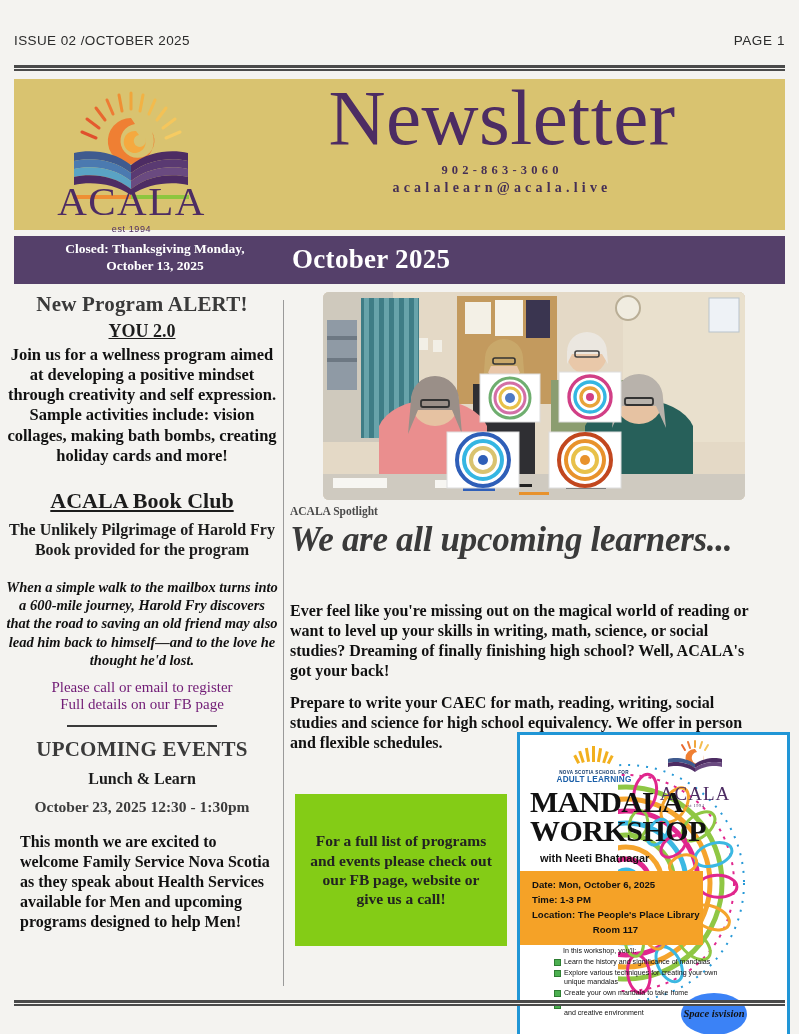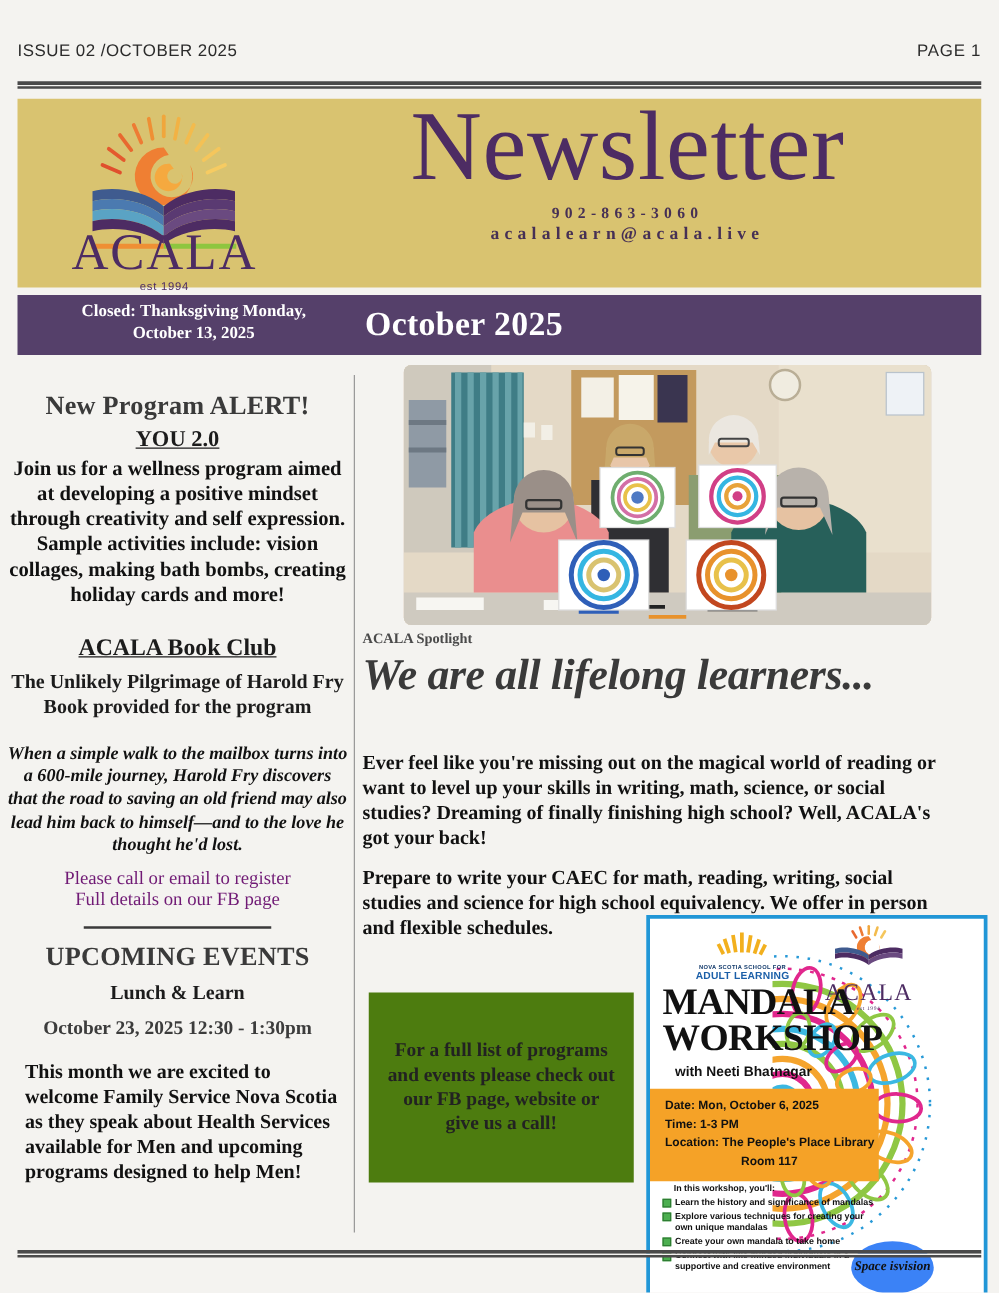--- a/index.html
+++ b/index.html
@@ -70,38 +70,37 @@
     font-size:27px;font-weight:bold;letter-spacing:.3px;
   }
 
   
   .vdivider{
     position:absolute;left:283px;top:300px;width:1px;height:686px;background:#9a9a9a;
   }
   .leftcol{
     position:absolute;left:6px;top:292px;width:272px;
     text-align:center;
-    margin-top:20px;
   }
   .rightcol{
     position:absolute;left:290px;top:292px;width:500px;
   }
 
   
   .h-alert{
     font-size:21px;font-weight:bold;color:#3a3a3a;letter-spacing:.2px;margin:0 0 4px 0;
   }
   .h-you{
     font-size:18px;font-weight:bold;text-decoration:underline;color:#1c1c1c;margin:2px 0 3px;
   }
   .body-bold{
     font-size:16.5px;font-weight:bold;line-height:1.22;color:#111;margin:0;
   }
   .h-under{
-    font-size:19px;font-weight:bold;text-decoration:underline;margin:0 0 6px;color:#1c1c1c;
+    font-size:22px;font-weight:bold;text-decoration:underline;margin:0 0 6px;color:#1c1c1c;
   }
   .sec-bookclub{margin-top:22px;}
   .bc-title{font-size:16px;font-weight:bold;line-height:1.25;margin:0;}
   .bc-desc{
     font-size:14.5px;font-style:italic;font-weight:bold;line-height:1.26;margin:18px 0 0;color:#111;
   }
   .bc-note{
     font-size:15px;font-weight:normal;color:#701a75;line-height:1.16;margin:10px 0 0;
   }
   .hr-small{
@@ -133,21 +132,21 @@
   }
   .para{
     position:absolute;left:0;width:462px;
     font-size:16px;font-weight:bold;line-height:1.26;color:#111;
   }
   .para1{top:293px;}
   .para2{top:385px;}
 
   .greenbox{
     position:absolute;left:5px;top:502px;width:212px;height:152px;
-    background:#4d7c0f;display:flex;align-items:center;justify-content:center;
+    background:#84cc16;display:flex;align-items:center;justify-content:center;
   }
   .greenbox p{
     margin:0;padding:0 13px;text-align:center;
     font-size:15.5px;font-weight:bold;line-height:1.25;color:#222;
   }
 
   
   .poster{
     position:absolute;left:227px;top:440px;width:273px;height:552px;
     background:#ffffff;border:3px solid #2196d6;box-sizing:border-box;
@@ -186,22 +185,22 @@
   .p-orange{
     position:absolute;left:-2px;top:136px;width:185px;padding:7px 0 8px 14px;
     background:#f5a227;box-sizing:border-box;
   }
   .p-orange div{
     font-family:"Liberation Sans", sans-serif;font-size:9.6px;font-weight:bold;color:#111;
     line-height:1.55;
   }
   .p-orange .center{text-align:center;padding-right:4px;}
   .p-list{
-    position:absolute;left:10px;top:212px;width:175px;
-    font-family:"Liberation Sans", sans-serif;font-size:7.1px;font-weight:bold;color:#111;
+    position:absolute;left:34px;top:212px;width:175px;
+    font-family:"Liberation Sans", sans-serif;font-size:7.1px;font-weight:normal;color:#111;
   }
   .p-list .intro{margin-left:9px;margin-bottom:2.5px;}
   .p-list li{
     list-style:none;position:relative;margin:0 0 2.5px 0;line-height:1.25;padding-left:10px;
   }
   .p-list ul{margin:0;padding:0;}
   .p-list li:before{
     content:"";position:absolute;left:0;top:1px;width:5.4px;height:5.4px;
     background:#4caf50;border:.5px solid #2e7d32;
   }
@@ -420,21 +419,21 @@
             <circle r="26" fill="none" stroke="#c2471f" stroke-width="4"></circle>
             <circle r="19" fill="none" stroke="#e8922c" stroke-width="4"></circle>
             <circle r="12" fill="none" stroke="#e8c14a" stroke-width="4"></circle>
             <circle r="5" fill="#e8922c"></circle>
           </g>
         </g>
       </svg>
     </div>
 
     <div class="caption">ACALA Spotlight</div>
-    <div class="headline">We are all lifelong learners...</div>
+    <div class="headline">We are all upcoming learners...</div>
 
     <p class="para para1">Ever feel like you're missing out on the magical world of reading or want to level up your skills in writing, math, science, or social studies? Dreaming of finally finishing high school? Well, ACALA's got your back!</p>
     <p class="para para2">Prepare to write your CAEC for math, reading, writing, social studies and science for high school equivalency. We offer in person and flexible schedules.</p>
 
     <div class="greenbox">
       <p>For a full list of programs and events please check out our FB page, website or give us a call!</p>
     </div>
 
     <div class="poster">
       <div class="poster-inner">

